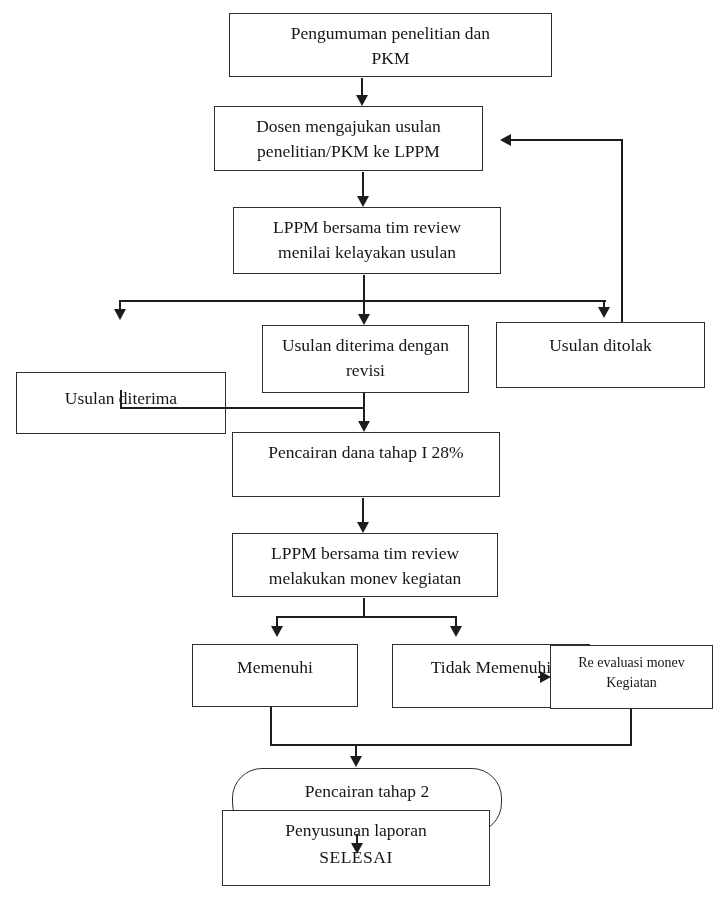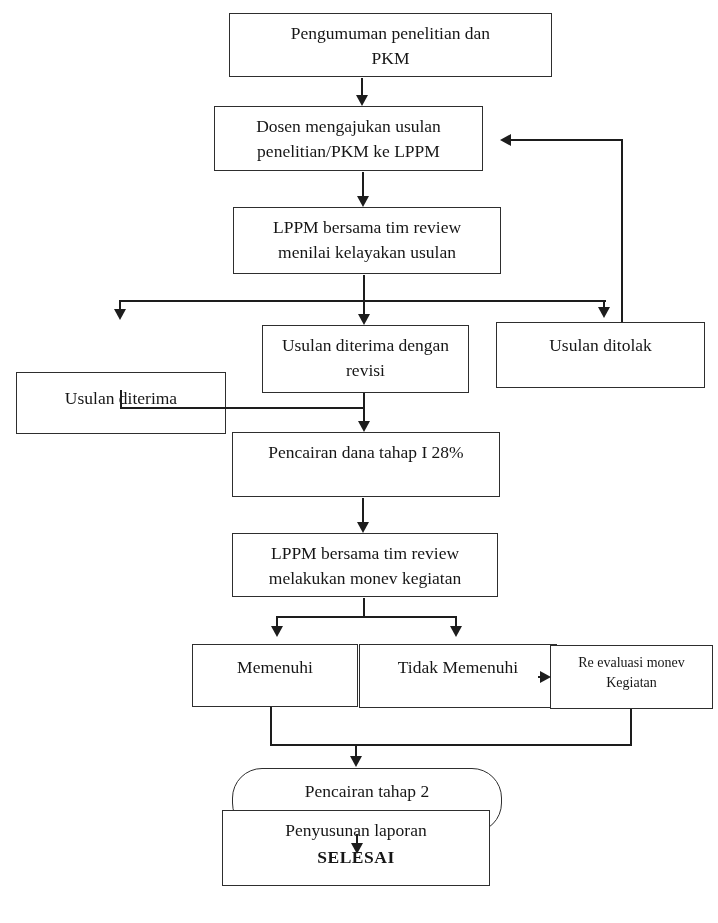--- a/index.html
+++ b/index.html
@@ -20,21 +20,21 @@
     font-size:17.5px;
     line-height:1.42;
   }
   .node .lbl {
     display:block;
     white-space:pre-line;
   }
   .pad8  { padding-top:7px; }
   .pad10 { padding-top:10px; }
   .pad13 { padding-top:13px; }
-  .bold  { font-weight:bold; letter-spacing:0.5px; }
+  .bold  { font-weight:normal; letter-spacing:0.5px; }
   .hline, .vline { position:absolute; background:#1d1d1d; }
   .hline { height:2px; }
   .vline { width:2px; }
   .ah { position:absolute; width:0; height:0; }
   .ah-down {
     border-left:6px solid transparent;
     border-right:6px solid transparent;
     border-top:11px solid #1d1d1d;
   }
   .ah-left {
@@ -87,21 +87,21 @@
 
   <div class="node pad8" style="left:232px; top:533px; width:266px; height:64px;">
     <span class="lbl">LPPM bersama tim review
 melakukan monev kegiatan</span>
   </div>
 
   <div class="node pad10" style="left:192px; top:644px; width:166px; height:63px;">
     <span class="lbl">Memenuhi</span>
   </div>
 
-  <div class="node pad10" style="left:359px; top:644px; width:198px; height:64px;">
+  <div class="node pad10" style="left:392px; top:644px; width:198px; height:64px;">
     <span class="lbl">Tidak Memenuhi</span>
   </div>
 
   <div class="node pad8" style="left:550px; top:645px; width:163px; height:64px; font-size:14px;">
     <span class="lbl">Re evaluasi monev
 Kegiatan</span>
   </div>
 
   <div class="node pad10" style="left:232px; top:768px; width:270px; height:65px;border-radius:30px;">
     <span class="lbl">Pencairan tahap 2</span>

